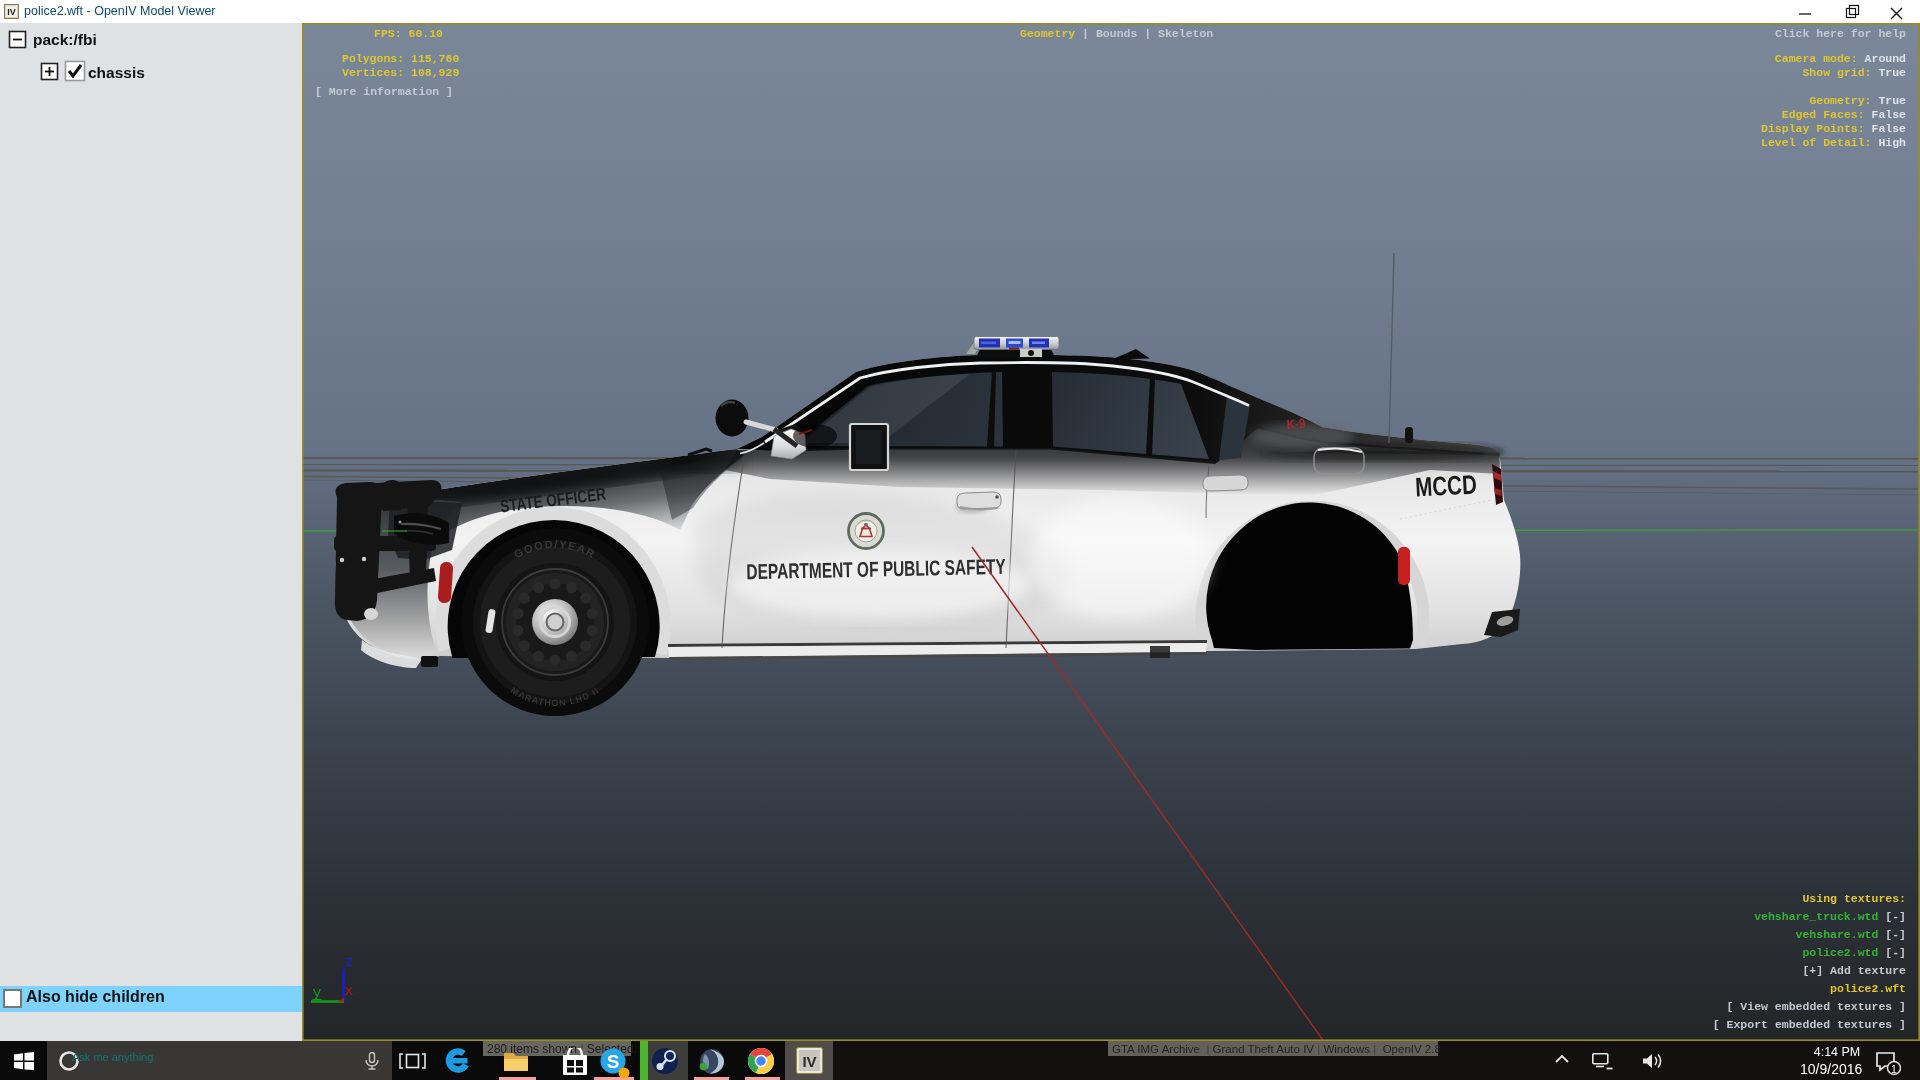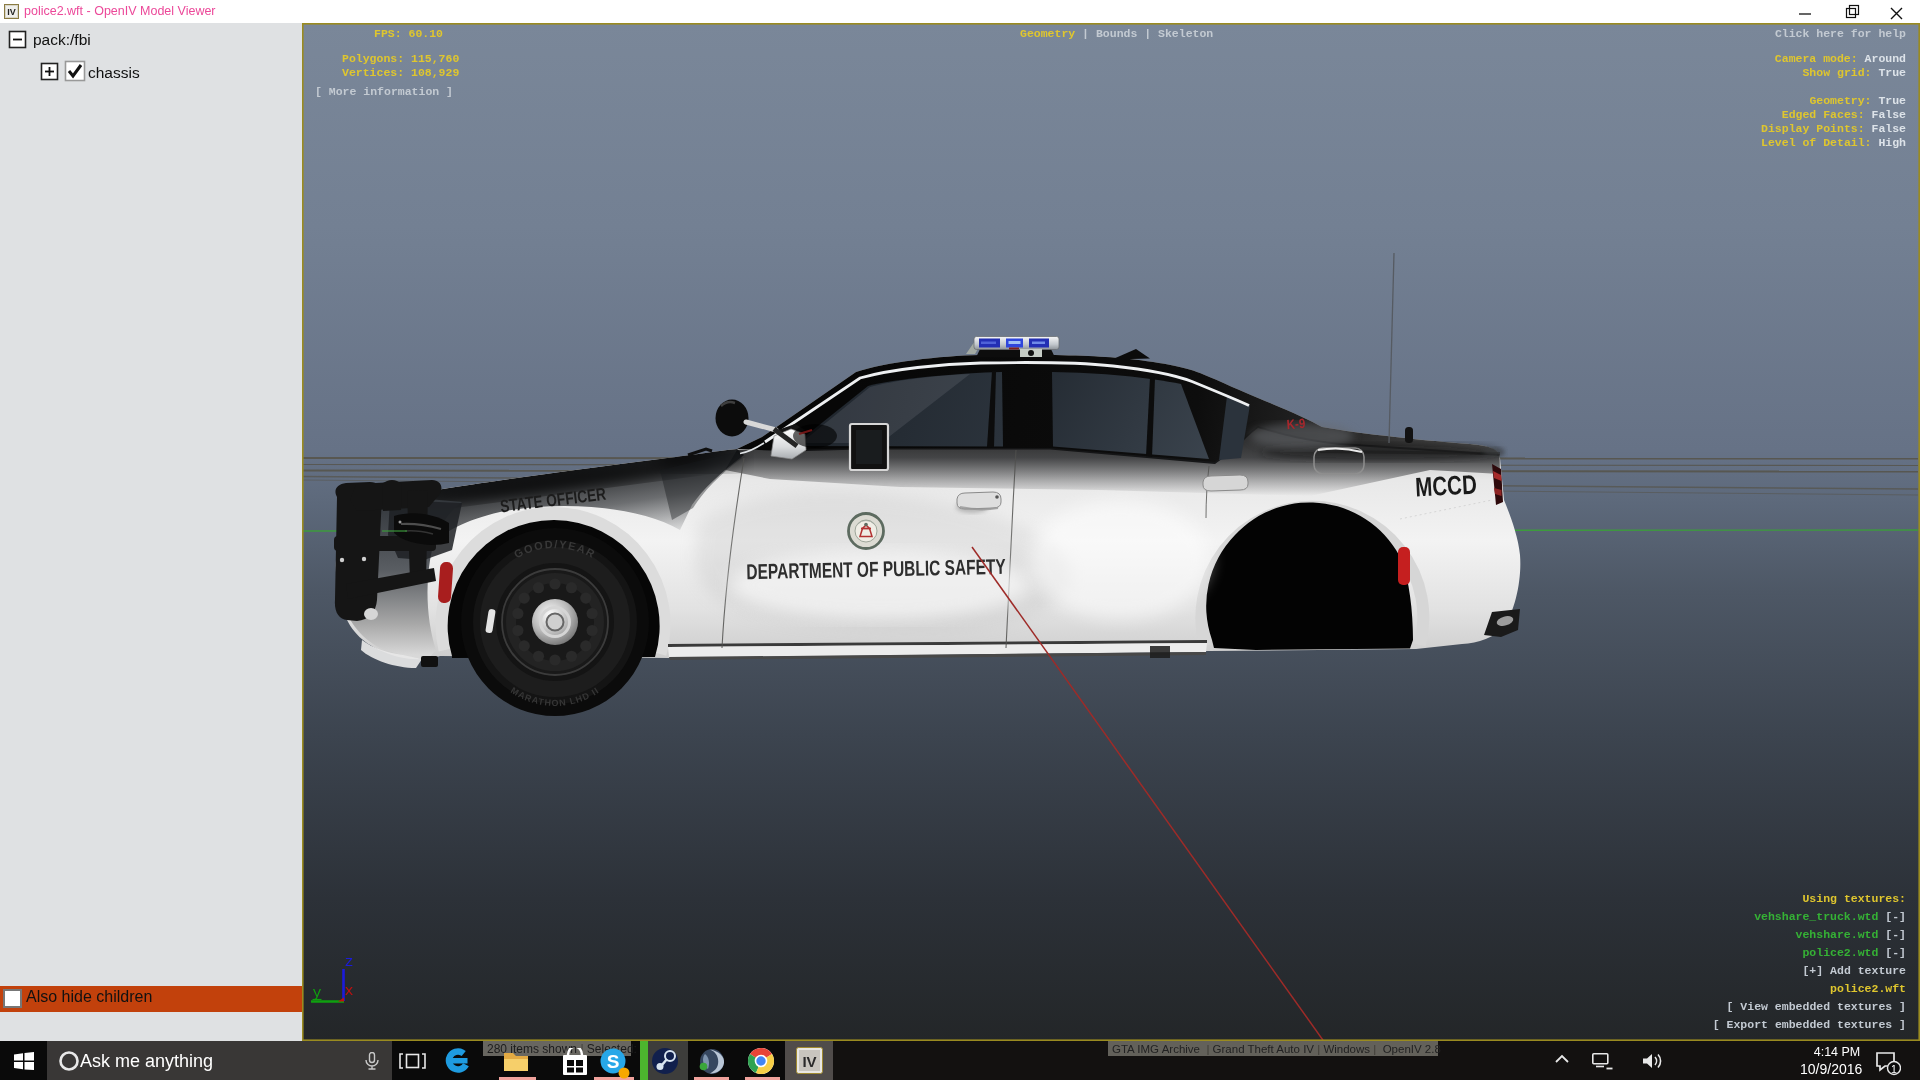--- a/index.html
+++ b/index.html
@@ -1,22 +1,22 @@
 <!DOCTYPE html>
 <html><head>
 <meta charset="utf-8">
 <style>
   html,body{margin:0;padding:0;width:1920px;height:1080px;overflow:hidden;background:#000;}
   *{box-sizing:border-box;}
   .sans{font-family:"Liberation Sans",sans-serif;}
   #titlebar{position:absolute;left:0;top:0;width:1920px;height:23px;background:#ffffff;}
-  #titlebar .ttl{position:absolute;left:24px;top:4px;font-family:"Liberation Sans",sans-serif;font-size:12.5px;color:#ec4899;}
-  #panel{position:absolute;left:0;top:23px;width:356px;height:1019px;background:#dfe1e3;}
+  #titlebar .ttl{position:absolute;left:24px;top:4px;font-family:"Liberation Sans",sans-serif;font-size:12.5px;color:#0c4a6e;}
+  #panel{position:absolute;left:0;top:23px;width:356px;height:1019px;background:#dfe1e3;font-weight:bold;}
   #panel .row1{position:absolute;left:0;top:959px;width:302px;height:33px;background:#ababab;}
-  #panel .row2{position:absolute;left:0;top:963px;width:302px;height:26px;background:#c2410c;}
+  #panel .row2{position:absolute;left:0;top:963px;width:302px;height:26px;background:#7dd3fc;}
   #viewport{position:absolute;left:302px;top:23px;width:1618px;height:1018px;}
   #taskbar{position:absolute;left:0;top:1041px;width:1920px;height:39px;background:#0a0a0a;}
 </style>
 </head>
 <body>
 <div id="titlebar">
   <svg style="position:absolute;left:4px;top:4px" width="15" height="15">
     <rect x="0.5" y="0.5" width="14" height="14" fill="#d8d5c8" stroke="#8a7b42"></rect>
     <rect x="2" y="2" width="11" height="11" fill="#efefec"></rect>
     <text x="7.5" y="11" font-family="Liberation Sans,sans-serif" font-weight="bold" font-size="9" fill="#222" text-anchor="middle">IV</text>
@@ -433,21 +433,21 @@
   <div style="position:absolute;left:791px;top:36px;width:37px;height:3px;background:#f0a29c"></div>
 
   <svg style="position:absolute;left:14px;top:11px" width="20" height="18">
     <path d="M0,2.5 L9,1.2 L9,8.5 L0,8.5 Z M10.5,1 L20,0 L20,8.5 L10.5,8.5 Z M0,10 L9,10 L9,17.3 L0,16 Z M10.5,10 L20,10 L20,18 L10.5,17.5 Z" fill="#fff"></path>
   </svg>
 
   <div style="position:absolute;left:47px;top:0;width:345px;height:39px;background:#393736;"></div>
   <svg style="position:absolute;left:58px;top:9px" width="22" height="22">
       <circle cx="11" cy="11" r="8.5" fill="none" stroke="#e8e8e8" stroke-width="2.6"></circle>
     </svg>
-  <span class="sans" style="position:absolute;left:80px;top:10px;font-size:18px;color:#ffffff">Ask me anything</span>
+  <span class="sans" style="position:absolute;left:72px;top:10px;font-size:11px;color:#0f766e">Ask me anything</span>
   <svg style="position:absolute;left:364px;top:11px" width="16" height="18">
     <rect x="5.5" y="0.5" width="5" height="10" rx="2.5" fill="none" stroke="#c8c8c8" stroke-width="1.4"></rect>
     <path d="M2,8 a6,6 0 0 0 12,0 M8,14 v3 M4.5,17 h7" fill="none" stroke="#c8c8c8" stroke-width="1.4"></path>
   </svg>
 
   <svg style="position:absolute;left:399px;top:12px" width="27" height="16">
     <path d="M4,1 L1,1 L1,15 L4,15 M23,1 L26,1 L26,15 L23,15" fill="none" stroke="#e8e8e8" stroke-width="1.6"></path>
     <rect x="7.5" y="1.5" width="12" height="13" fill="none" stroke="#e8e8e8" stroke-width="1.6"></rect>
   </svg>
 

